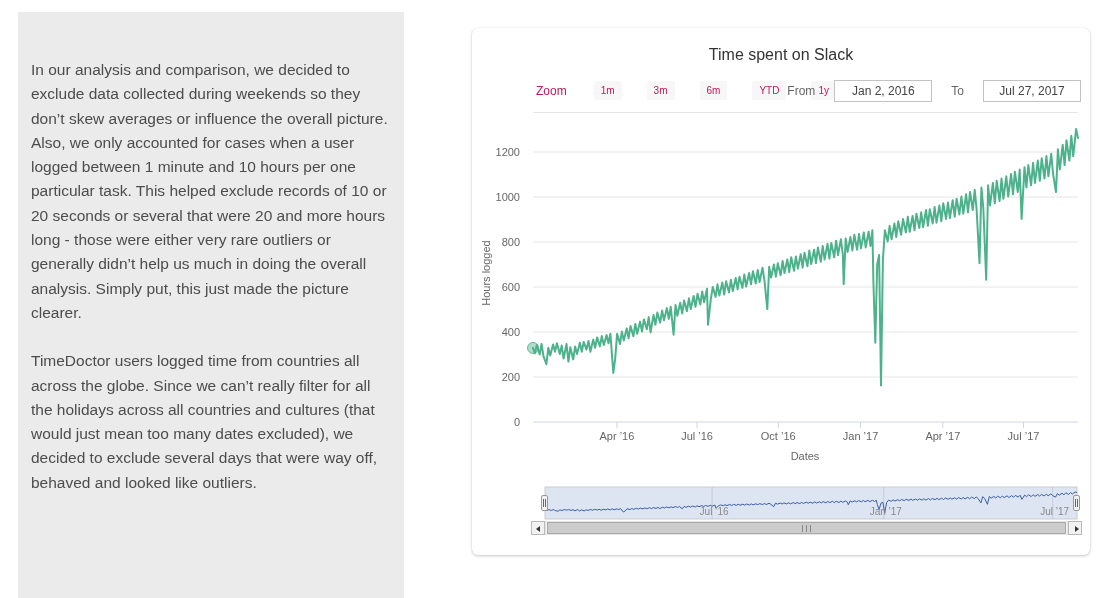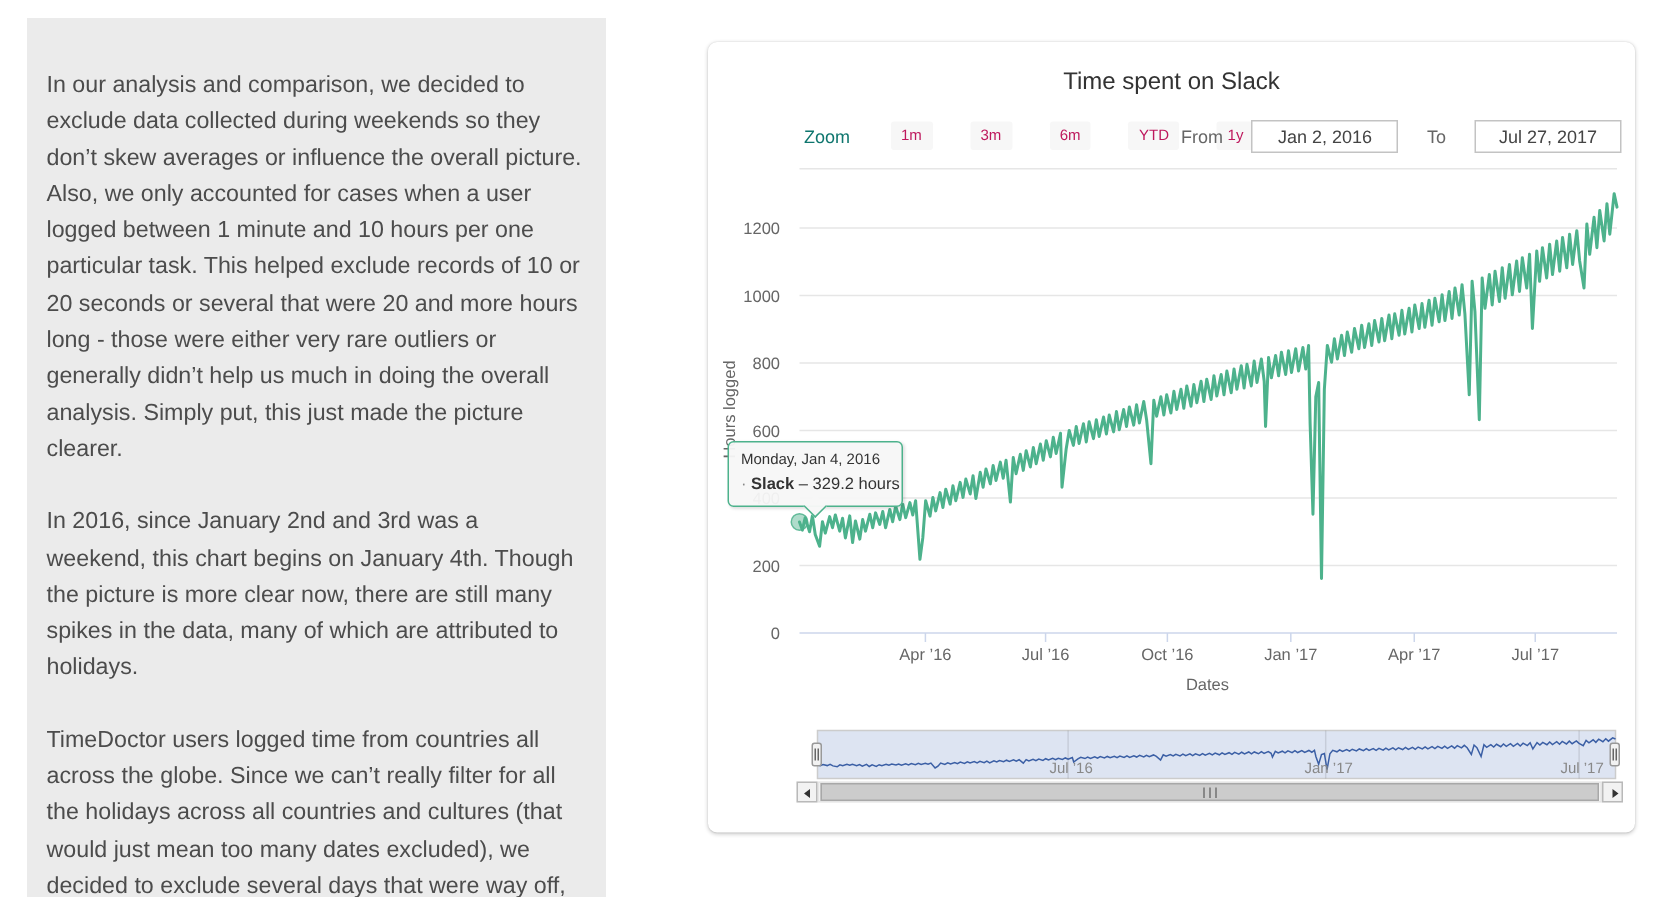--- a/index.html
+++ b/index.html
@@ -6,33 +6,33 @@
   body {
     width:1107px; height:598px; position:relative; overflow:hidden;
     background:#ffffff; font-family:"Liberation Sans", sans-serif;
   }
   
   .text-panel {
     position:absolute; left:18px; top:12px; width:386px; height:586px;
     background:#ebebeb; box-sizing:border-box; padding:30px 15px 20px 13px;
     color:#4c4c4c; font-size:15.5px; line-height:24.3px;
   }
-  .text-panel p { margin:3px 0 24px 0; }
+  .text-panel p { margin:16px 0 24px 0; }
   
   .chart-card {
     position:absolute; left:472px; top:28px; width:618px; height:527px;
     background:#ffffff; border-radius:6px;
     box-shadow:0 1px 3px rgba(0,0,0,0.22), 0 0 1px rgba(0,0,0,0.12);
   }
   .chart-title {
     position:absolute; top:18px; left:0; width:100%; text-align:center;
     font-size:16px; color:#333333;
   }
   .zoom-group { position:absolute; left:64px; top:53px; display:flex; align-items:center; gap:9px; }
-  .zoom-label { font-size:12px; color:#0f766e; margin-right:2px; }
+  .zoom-label { font-size:12px; color:#be185d; margin-right:2px; }
   .rs-btn {
     font-size:10px; color:#be185d; background:#f7f7f7; padding:3px 7px;
     border-radius:2px; cursor:pointer; line-height:13px;margin-left:16px;
   }
   .rs-btn.selected { background:#e6ebf5; font-weight:bold;padding-left:23px; }
   .date-group { position:absolute; right:9px; top:52px; display:flex; align-items:center; gap:19px; font-size:12px; color:#666; }
   .date-input {
     width:98px; height:22px; border:1px solid #c3c3c3; background:#fff;
     font-size:12px; color:#444; text-align:center; font-family:inherit; padding:0; box-sizing:border-box;
   }
@@ -71,21 +71,20 @@
   .sb-btn.left  .sb-arrow { border-right:4px solid #333; margin-left:4px; }
   .sb-btn.right .sb-arrow { border-left:4px solid #333; margin-left:6px; }
   .sb-thumb { position:absolute; left:16px; right:16px; top:1px; height:12px; background:#cccccc; border:1px solid #a8a8a8; box-sizing:border-box; cursor:grab; }
   .sb-grip { width:10px; height:7px; margin:2px auto 0; background:repeating-linear-gradient(90deg,#888 0 1px,transparent 1px 4px); }
 </style>
 </head>
 <body>
 
 <div class="text-panel">
   <p>In our analysis and comparison, we decided to exclude data collected during weekends so they don’t skew averages or influence the overall picture. Also, we only accounted for cases when a user logged between 1 minute and 10 hours per one particular task. This helped exclude records of 10 or 20 seconds or several that were 20 and more hours long - those were either very rare outliers or generally didn’t help us much in doing the overall analysis. Simply put, this just made the picture clearer.</p>
-  <p>In 2016, since January 2nd and 3rd was a weekend, this chart begins on January 4th. Though the picture is more clear now, there are still many spikes in the data, many of which are attributed to holidays.</p>
   <p>TimeDoctor users logged time from countries all across the globe. Since we can’t really filter for all the holidays across all countries and cultures (that would just mean too many dates excluded), we decided to exclude several days that were way off, behaved and looked like outliers.</p>
 </div>
 
 <div class="chart-card">
 
   <div class="chart-title">Time spent on Slack</div>
 
   <div class="zoom-group">
     <span class="zoom-label">Zoom</span>
     <span class="rs-btn">1m</span>
@@ -146,29 +145,20 @@
         <line x1="240.06666666666666" x2="240.06666666666666" y1="459" y2="491" stroke="rgba(0,0,0,0.10)"></line>
         <line x1="411.8" x2="411.8" y1="459" y2="491" stroke="rgba(0,0,0,0.10)"></line>
         <line x1="580.7333333333333" x2="580.7333333333333" y1="459" y2="491" stroke="rgba(0,0,0,0.10)"></line>
         <path d="M73.0 481.9L74.9 482.4L76.7 481.7L79.5 482.4L81.4 481.6L83.3 482.6L86.1 483.2L87.9 481.9L89.8 482.5L92.6 481.6L94.5 482.2L96.3 481.5L99.1 482.4L101.0 481.7L102.9 482.8L105.7 481.6L107.5 483.0L109.4 481.9L112.2 482.9L114.1 481.8L115.9 482.4L118.7 481.5L120.6 482.2L122.5 481.4L125.3 482.0L127.1 481.3L129.0 482.2L131.8 481.2L133.7 481.9L135.5 481.0L138.3 481.8L140.2 480.9L142.1 481.7L144.9 480.9L146.7 481.5L148.6 480.7L151.4 484.0L153.3 482.8L155.1 480.7L157.9 481.6L159.8 480.6L161.7 481.3L164.5 480.3L166.3 481.1L168.2 480.1L171.0 480.9L172.9 479.9L174.7 480.7L177.5 479.7L179.4 480.6L181.3 479.6L184.1 480.4L185.9 479.4L187.8 480.6L190.6 479.2L192.5 480.0L194.3 479.0L197.1 479.8L199.0 478.8L200.9 479.6L203.7 478.6L205.5 479.5L207.4 478.5L210.2 480.8L212.1 478.4L213.9 479.3L216.7 478.2L218.6 479.1L220.5 478.0L223.3 478.9L225.1 477.8L227.0 478.7L229.8 477.6L231.7 478.5L233.5 477.5L236.3 478.3L238.2 477.3L240.1 478.2L242.9 477.0L243.8 480.0L246.6 477.9L248.5 476.9L251.3 477.7L253.1 476.7L255.0 477.6L257.8 476.5L259.7 477.5L261.5 476.4L264.3 477.3L266.2 476.3L268.1 477.2L270.9 476.2L272.7 477.1L274.6 476.0L277.4 477.0L279.3 475.9L281.1 476.9L283.9 475.8L285.8 476.7L287.7 475.6L290.5 476.6L292.3 475.5L294.2 476.5L297.0 475.3L298.9 476.3L301.7 478.7L303.5 475.2L305.4 476.1L308.2 475.1L310.1 476.0L311.9 474.9L314.7 475.9L316.6 474.8L318.5 475.8L321.3 474.6L323.1 475.7L325.0 474.5L327.8 475.6L329.7 474.4L331.5 475.4L334.3 474.2L336.2 475.3L338.1 474.1L340.9 475.2L342.7 473.9L344.6 475.0L347.4 473.8L349.3 474.9L351.1 473.6L353.9 474.8L355.8 473.5L357.7 474.6L360.5 473.3L362.3 474.6L364.2 473.3L367.0 474.5L368.9 473.1L370.7 474.3L373.5 473.0L375.4 474.2L376.3 476.7L378.2 472.9L380.1 474.0L382.9 472.8L384.7 473.9L386.6 472.6L389.4 473.8L391.3 472.5L393.1 473.7L395.9 472.4L397.8 473.6L400.6 472.3L402.5 473.5L404.3 472.2L405.3 476.5L407.1 481.5L409.0 475.1L410.9 474.3L412.7 485.0L414.6 474.6L416.5 472.2L419.3 473.2L421.1 471.9L423.0 473.0L425.8 471.7L427.7 472.8L429.5 471.5L432.3 472.6L434.2 471.3L437.0 472.4L438.9 471.1L440.7 472.3L443.5 471.1L445.4 472.2L447.3 470.9L450.1 472.1L451.9 470.8L453.8 472.0L456.6 470.6L458.5 471.9L460.3 470.5L463.1 471.7L465.0 470.3L466.9 471.6L469.7 470.2L471.5 471.5L473.4 470.0L476.2 471.3L478.1 469.9L479.9 471.2L482.7 469.8L484.6 471.1L486.5 469.6L489.3 470.9L491.1 469.5L493.0 470.9L495.8 469.3L497.7 470.8L499.5 469.1L502.3 470.6L504.2 468.9L506.1 470.5L508.9 474.9L510.7 468.7L512.6 470.4L515.4 476.3L517.3 468.5L519.1 470.2L521.9 468.4L523.8 470.0L525.7 468.2L528.5 469.8L530.3 468.0L532.2 469.6L535.0 467.8L536.9 469.5L539.7 467.6L541.5 469.3L543.4 467.4L546.2 469.1L548.1 467.2L549.9 471.3L552.7 467.1L554.6 468.7L556.5 466.9L559.3 468.5L561.1 466.7L563.0 468.4L565.8 466.5L567.7 468.2L569.5 466.3L572.3 468.0L574.2 466.1L576.1 467.8L578.9 465.9L580.7 467.6L583.5 469.1L585.4 465.6L587.3 467.2L590.1 465.2L591.9 466.9L593.8 464.8L596.6 466.5L598.5 464.5L600.3 466.1L603.1 463.9L605.0 464.7" fill="none" stroke="#3b5fa5" stroke-width="1"></path>
         <text x="242.06666666666666" y="487" text-anchor="middle" font-size="10" fill="#888">Jul ’16</text>
         <text x="413.8" y="487" text-anchor="middle" font-size="10" fill="#888">Jan ’17</text>
         <text x="582.7333333333333" y="487" text-anchor="middle" font-size="10" fill="#888">Jul ’17</text>
       </g>
   </svg>
 
-  <div class="hc-tooltip">
-    <div class="tt-date">Monday, Jan 4, 2016</div>
-    <div class="tt-row">
-      <span class="tt-bullet">·</span>
-      <span class="tt-name">Slack</span>
-      <span>–</span>
-      <span>329.2 hours</span>
-    </div>
-  </div>
 
   <div class="nav-handle left">
       <div class="grip"></div>
     </div>
   <div class="nav-handle right">
       <div class="grip"></div>
     </div>
 
   <div class="scrollbar">
     <div class="sb-track"></div>

